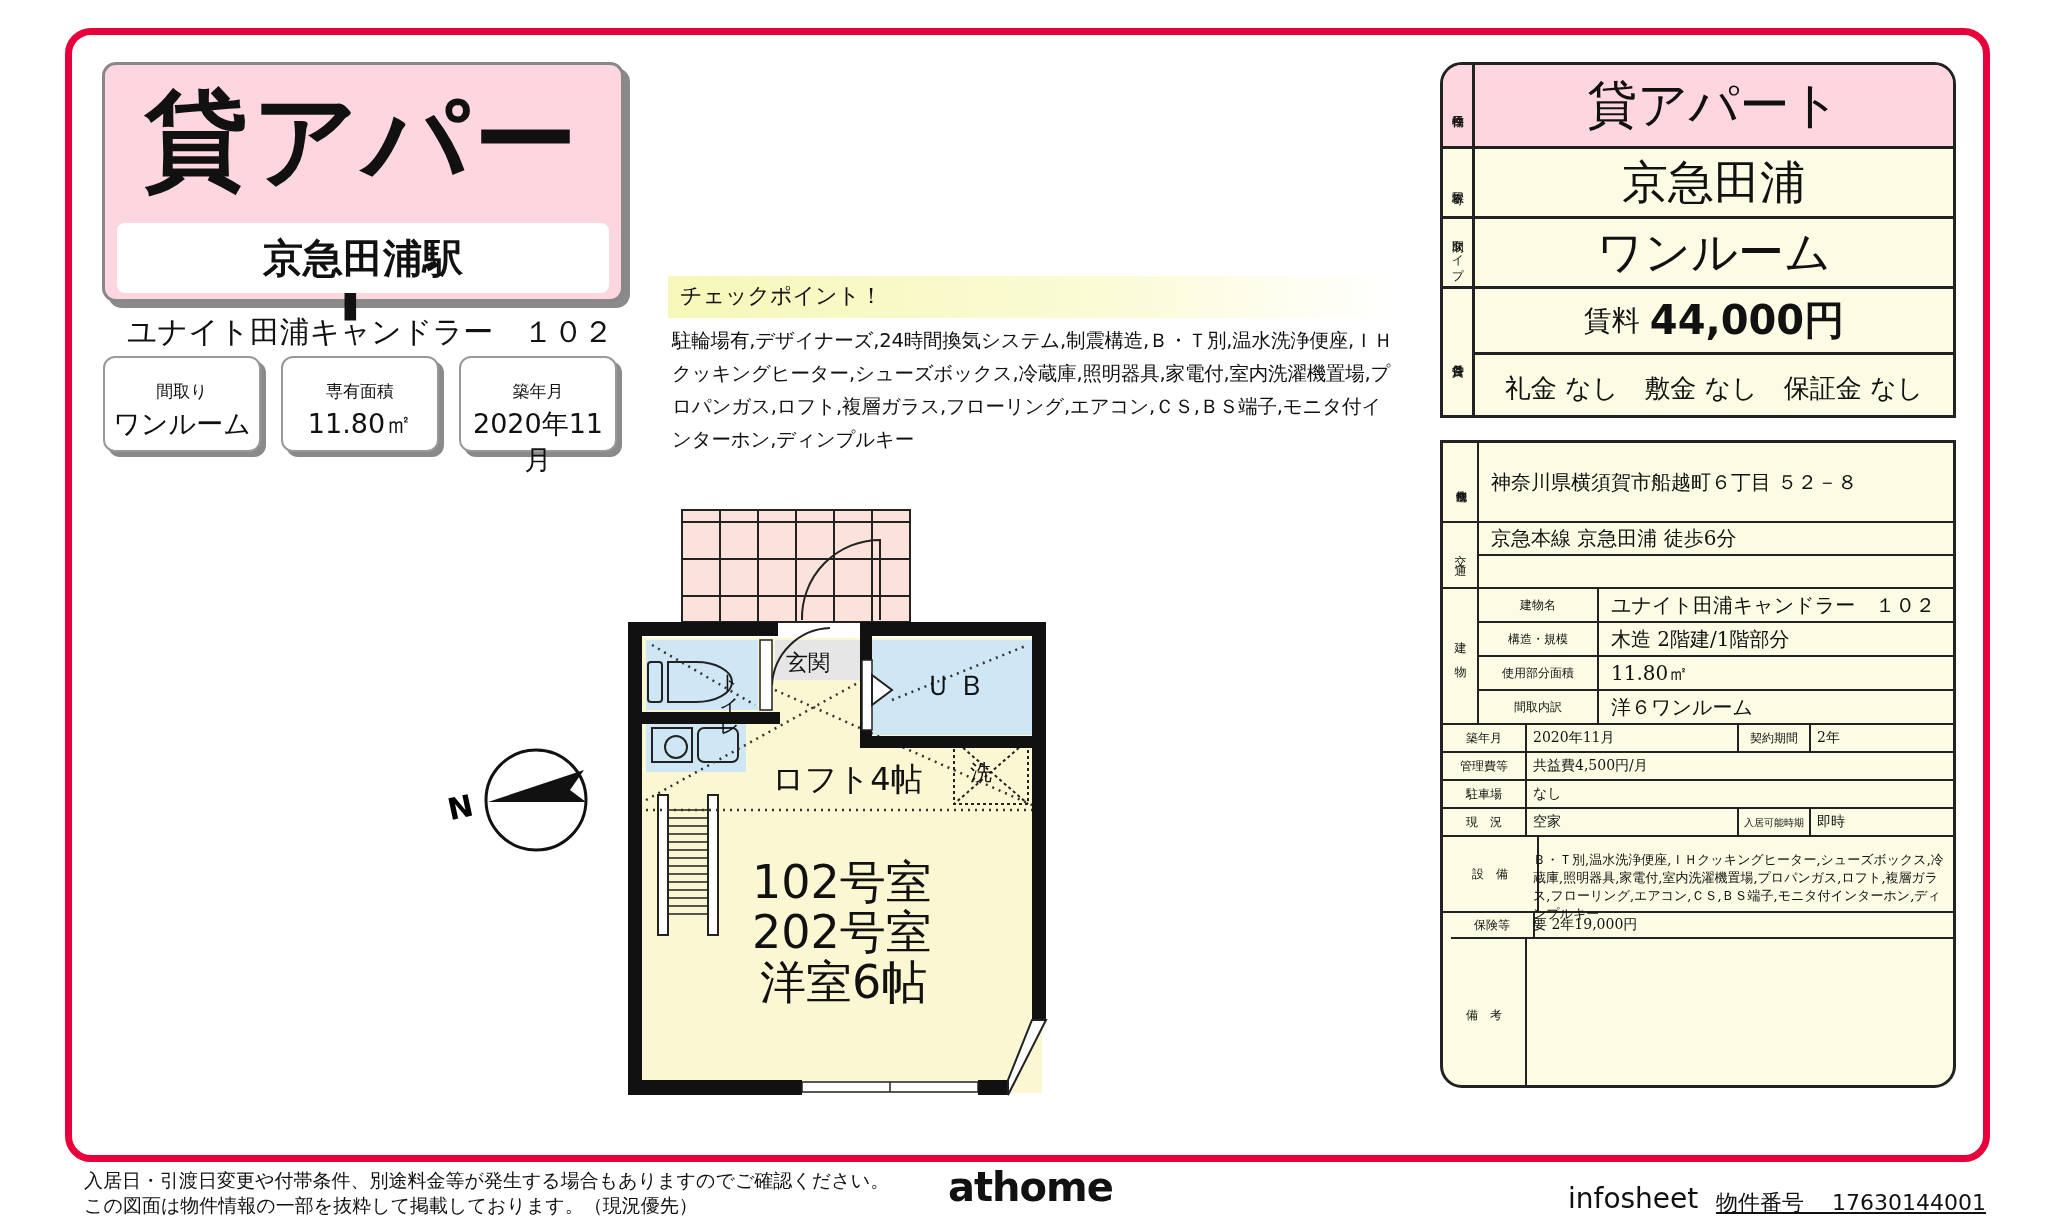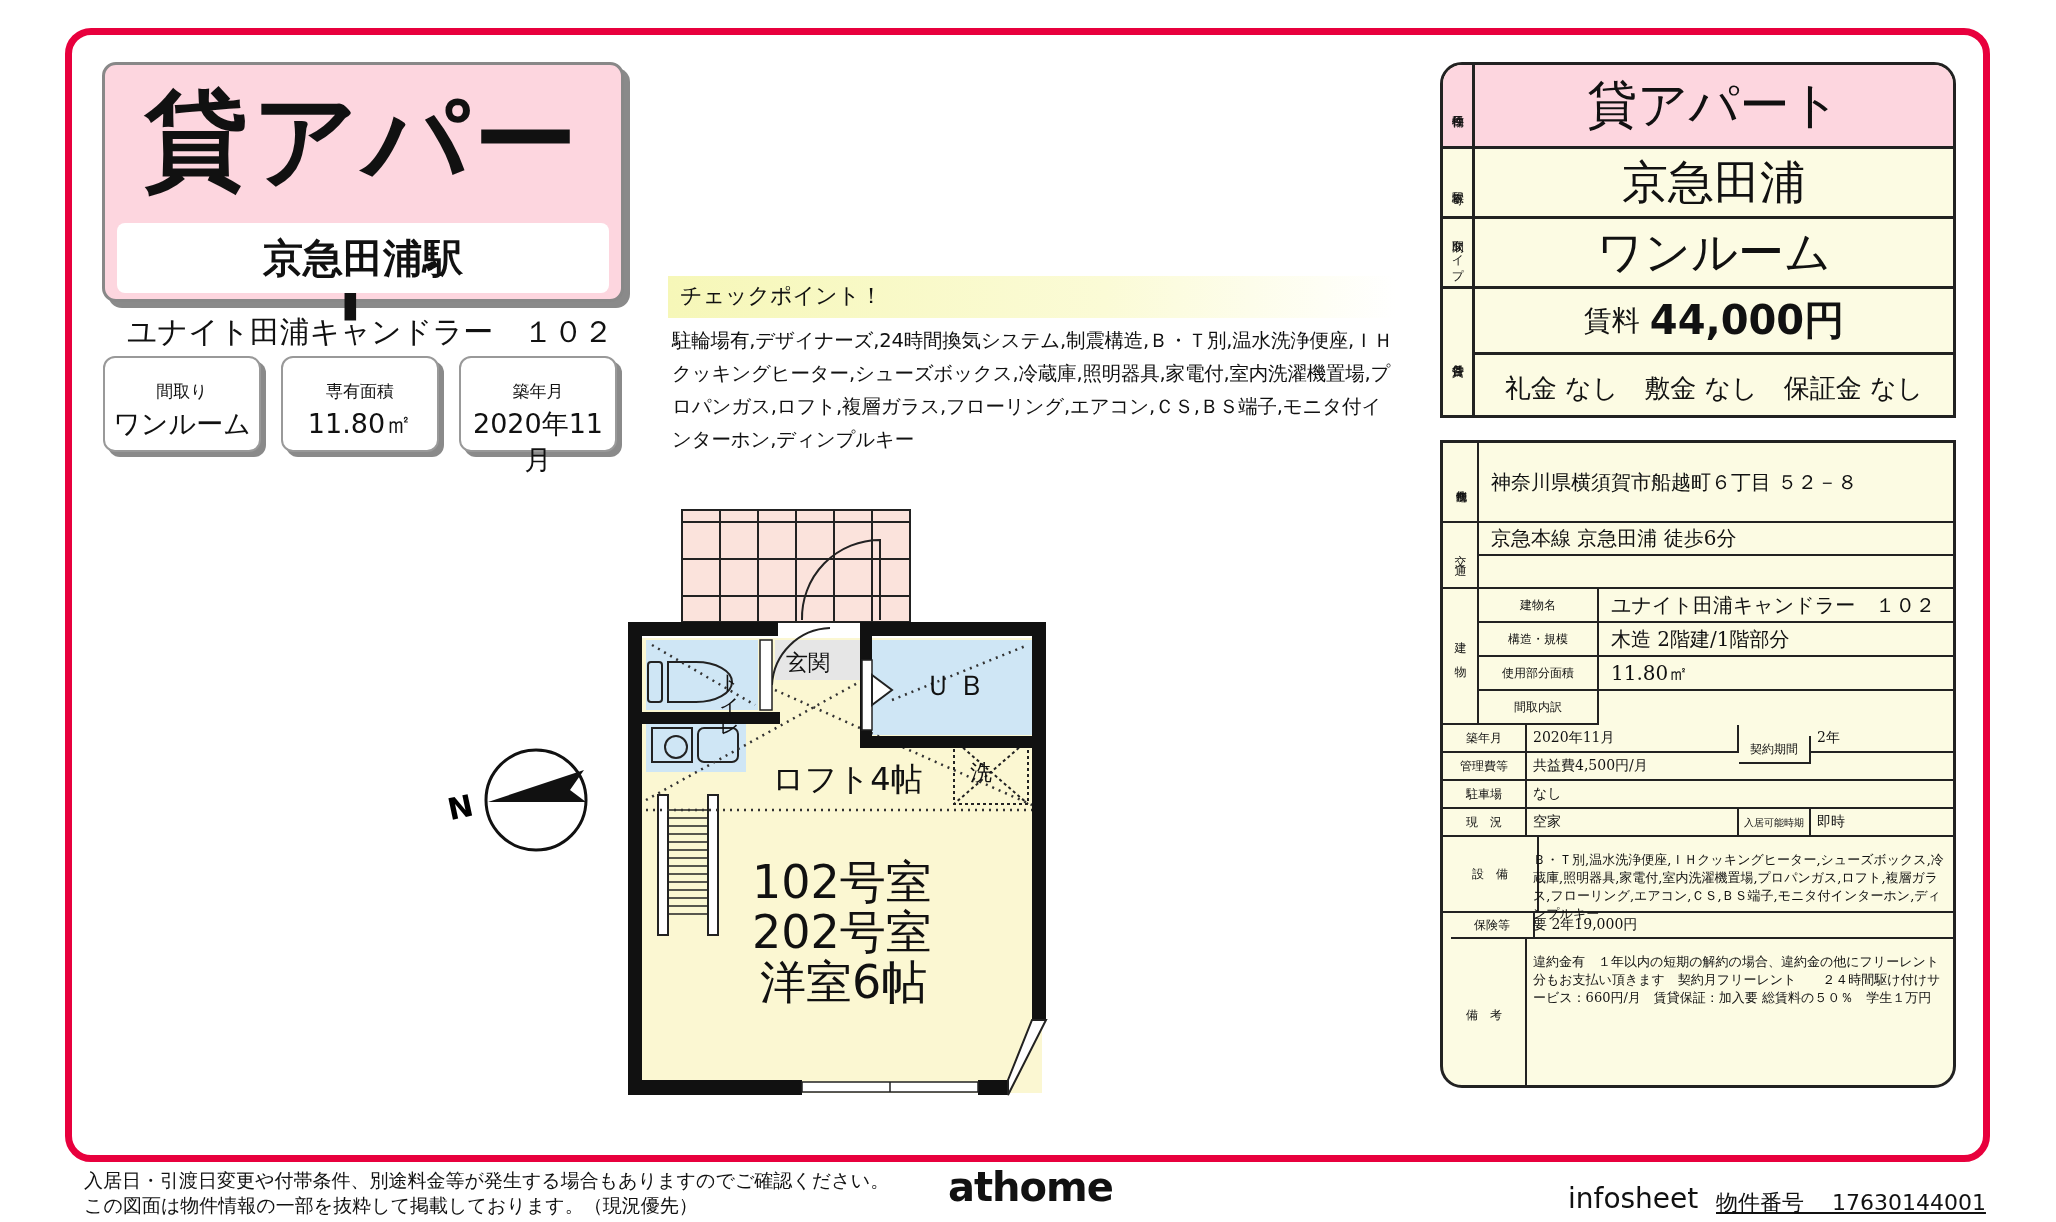--- a/index.html
+++ b/index.html
@@ -227,45 +227,45 @@
   <div class="cell val" style="left:36px; top:113px; width:476px; height:33px; border-right:none;"></div>
 
   <div class="cell lab" style="left:0; top:146px; width:36px; height:136px; writing-mode:vertical-rl; letter-spacing:24px;">建物</div>
   <div class="cell lab" style="left:36px; top:146px; width:120px; height:34px;">建物名</div>
   <div class="cell val" style="left:156px; top:146px; width:356px; height:34px; border-right:none;">ユナイト田浦キャンドラー　１０２</div>
   <div class="cell lab" style="left:36px; top:180px; width:120px; height:34px;">構造・規模</div>
   <div class="cell val" style="left:156px; top:180px; width:356px; height:34px; border-right:none;">木造 2階建/1階部分</div>
   <div class="cell lab" style="left:36px; top:214px; width:120px; height:34px;">使用部分面積</div>
   <div class="cell val" style="left:156px; top:214px; width:356px; height:34px; border-right:none;">11.80㎡</div>
   <div class="cell lab" style="left:36px; top:248px; width:120px; height:34px;">間取内訳</div>
+  <div class="cell val" style="left:156px; top:248px; width:356px; height:34px; border-right:none;">洋６ワンルーム</div>
 
   <div class="cell lab" style="left:0; top:282px; width:84px; height:28px;">築年月</div>
   <div class="cell val-sm" style="left:84px; top:282px; width:212px; height:28px;">2020年11月</div>
-  <div class="cell lab" style="left:296px; top:293px; width:72px; height:28px;">契約期間</div>
+  <div class="cell lab" style="left:296px; top:282px; width:72px; height:28px;">契約期間</div>
   <div class="cell val-sm" style="left:368px; top:282px; width:144px; height:28px; border-right:none;">2年</div>
 
   <div class="cell lab" style="left:0; top:310px; width:84px; height:28px;">管理費等</div>
   <div class="cell val-sm" style="left:84px; top:310px; width:428px; height:28px; border-right:none;">共益費4,500円/月</div>
 
   <div class="cell lab" style="left:0; top:338px; width:84px; height:28px;">駐車場</div>
   <div class="cell val-sm" style="left:84px; top:338px; width:428px; height:28px; border-right:none;">なし</div>
 
   <div class="cell lab" style="left:0; top:366px; width:84px; height:28px;">現　況</div>
   <div class="cell val-sm" style="left:84px; top:366px; width:212px; height:28px;">空家</div>
   <div class="cell lab" style="left:296px; top:366px; width:72px; height:28px; font-size:10px; line-height:11px;">入居可能時期</div>
   <div class="cell val-sm" style="left:368px; top:366px; width:144px; height:28px; border-right:none;">即時</div>
 
   <div class="cell lab" style="left:0; top:394px; width:96px; height:76px;text-align:center;">設　備</div>
   <div class="cell val-text" style="left:84px; top:394px; width:428px; height:76px; border-right:none; display:block;">Ｂ・Ｔ別,温水洗浄便座,ＩＨクッキングヒーター,シューズボックス,冷蔵庫,照明器具,家電付,室内洗濯機置場,プロパンガス,ロフト,複層ガラス,フローリング,エアコン,ＣＳ,ＢＳ端子,モニタ付インターホン,ディンプルキー</div>
 
   <div class="cell lab" style="left:8px; top:470px; width:84px; height:26px;">保険等</div>
   <div class="cell val-sm" style="left:84px; top:470px; width:428px; height:26px; border-right:none;">要 2年19,000円</div>
 
   <div class="cell lab" style="left:0; top:496px; width:84px; height:152px; border-bottom:none;">備　考</div>
-  <div class="cell val-text" style="left:84px; top:496px; width:428px; height:152px; border-right:none; border-bottom:none; display:block;">違約金有　１年以内の短期の解約の場合、違約金の他にフリーレント分もお支払い頂きます　契約月フリーレント　　２４時間駆け付けサービス：660円/月　賃貸保証：加入要 総賃料の５０％　学生１万円</div>
 </div>
 
 <div class="abs foot-l">
   <div>入居日・引渡日変更や付帯条件、別途料金等が発生する場合もありますのでご確認ください。</div>
   <div>この図面は物件情報の一部を抜粋して掲載しております。（現況優先）</div>
 </div>
 <div class="abs logo">athome</div>
 <div class="abs infosheet">infosheet</div>
 <div class="abs propno">
   <span>物件番号</span>&nbsp;&nbsp;&nbsp;

